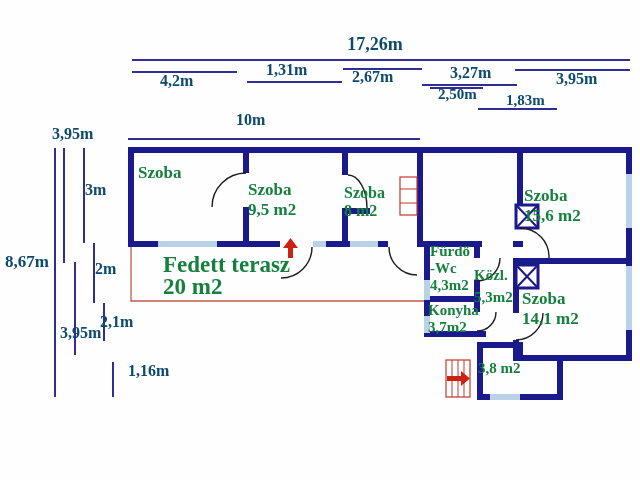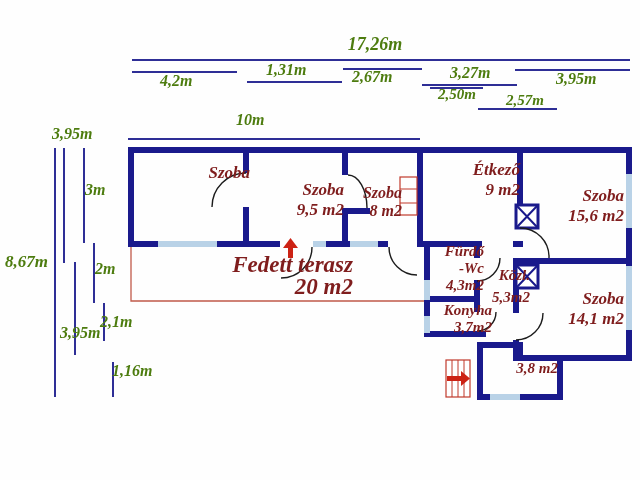--- a/index.html
+++ b/index.html
@@ -1,23 +1,23 @@
 <!DOCTYPE html>
 <html><head>
 <meta charset="utf-8">
 <style>
   html,body{margin:0;padding:0;background:#fff;}
   .canvas{position:relative;width:640px;height:480px;background:#fefefe;overflow:hidden;
           font-family:"Liberation Serif","DejaVu Serif",serif;}
   .w{position:absolute;background:#1a1a8c;}
   .win{position:absolute;background:#b9d2e7;z-index:3;}
   .dl{position:absolute;background:#2e2e96;}
-  .lbl{position:absolute;color:#7f1d1d;font-style:italic;font-weight:bold;
-       text-align:right;white-space:nowrap;z-index:6;line-height:20px;font-size:17px;}
-  .dim{position:absolute;color:#4d7c0f;font-style:italic;font-weight:bold;
+  .lbl{position:absolute;color:#15803d;font-weight:bold;
+       text-align:left;white-space:nowrap;z-index:6;line-height:20px;font-size:17px;}
+  .dim{position:absolute;color:#0c4a6e;font-weight:bold;
        white-space:nowrap;z-index:6;font-size:16px;}
   .small{font-size:15px;line-height:17px;}
   svg.overlay{position:absolute;left:0;top:0;z-index:5;}
 </style>
 </head>
 <body>
 
 <div class="canvas">
 
   <div class="dl" style="left:132px;top:59px;width:498px;height:2px"></div>
@@ -38,30 +38,30 @@
   <div class="dl" style="left:103px;top:303px;width:2px;height:38px"></div>
   <div class="dl" style="left:112px;top:362px;width:2px;height:35px"></div>
 
   <div class="dim" style="left:338px;top:34px;width:74px;font-size:18px;text-align:center">17,26m</div>
   <div class="dim" style="left:160px;top:72px">4,2m</div>
   <div class="dim" style="left:266px;top:61px">1,31m</div>
   <div class="dim" style="left:352px;top:68px">2,67m</div>
   <div class="dim" style="left:450px;top:64px">3,27m</div>
   <div class="dim" style="left:556px;top:70px">3,95m</div>
   <div class="dim small" style="left:438px;top:86px">2,50m</div>
-  <div class="dim small" style="left:506px;top:92px">2,57m</div>
+  <div class="dim small" style="left:506px;top:92px">1,83m</div>
   <div class="dim" style="left:236px;top:111px;font-size:16px">10m</div>
 
   <div class="dim" style="left:52px;top:125px">3,95m</div>
   <div class="dim" style="left:85px;top:181px">3m</div>
   <div class="dim" style="left:5px;top:252px;font-size:17px">8,67m</div>
   <div class="dim" style="left:95px;top:260px">2m</div>
   <div class="dim" style="left:100px;top:313px">2,1m</div>
   <div class="dim" style="left:60px;top:324px">3,95m</div>
-  <div class="dim" style="left:112px;top:362px">1,16m</div>
+  <div class="dim" style="left:128px;top:362px">1,16m</div>
 
   <div class="w" style="left:128px;top:147px;width:504px;height:6px"></div>
   <div class="w" style="left:128px;top:147px;width:6px;height:100px"></div>
   <div class="w" style="left:626px;top:147px;width:6px;height:214px"></div>
 
   <div class="w" style="left:128px;top:241px;width:30px;height:6px"></div>
   <div class="w" style="left:217px;top:241px;width:63px;height:6px"></div>
   <div class="w" style="left:326px;top:241px;width:24px;height:6px"></div>
   <div class="w" style="left:378px;top:241px;width:10px;height:6px"></div>
   <div class="w" style="left:417px;top:241px;width:65px;height:6px"></div>
@@ -147,24 +147,20 @@
     <div>Szoba</div>
   </div>
   <div class="lbl" style="left:248px;top:180px;width:96px">
     <div>Szoba</div>
     <div>9,5 m2</div>
   </div>
   <div class="lbl" style="left:344px;top:184px;width:58px;font-size:16px;line-height:18px">
     <div>Szoba</div>
     <div>8 m2</div>
   </div>
-  <div class="lbl" style="left:424px;top:160px;width:96px">
-    <div>Étkező</div>
-    <div>9 m2</div>
-  </div>
   <div class="lbl" style="left:524px;top:186px;width:100px">
     <div>Szoba</div>
     <div>15,6 m2</div>
   </div>
   <div class="lbl" style="left:163px;top:254px;width:190px;font-size:23px;line-height:22px">
     <div>Fedett terasz</div>
     <div>20 m2</div>
   </div>
   <div class="lbl small" style="left:430px;top:243px;width:54px">
     <div>Fürdő</div>

